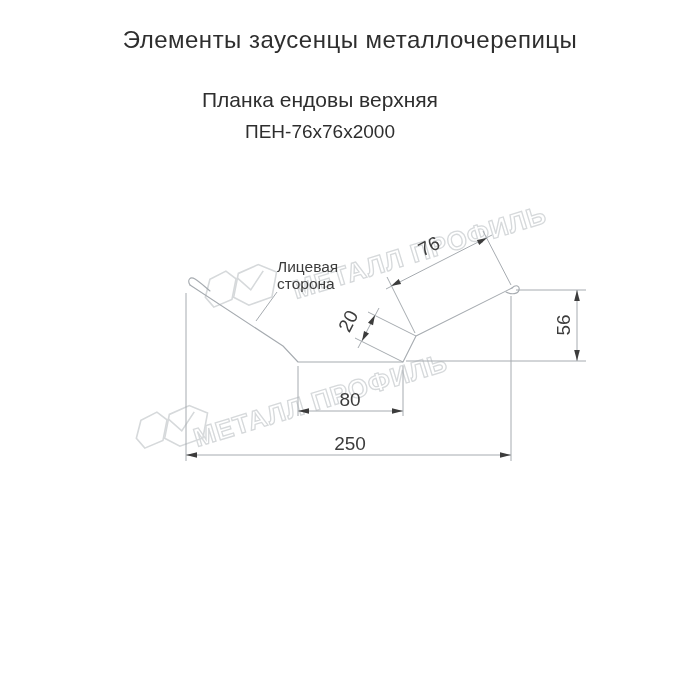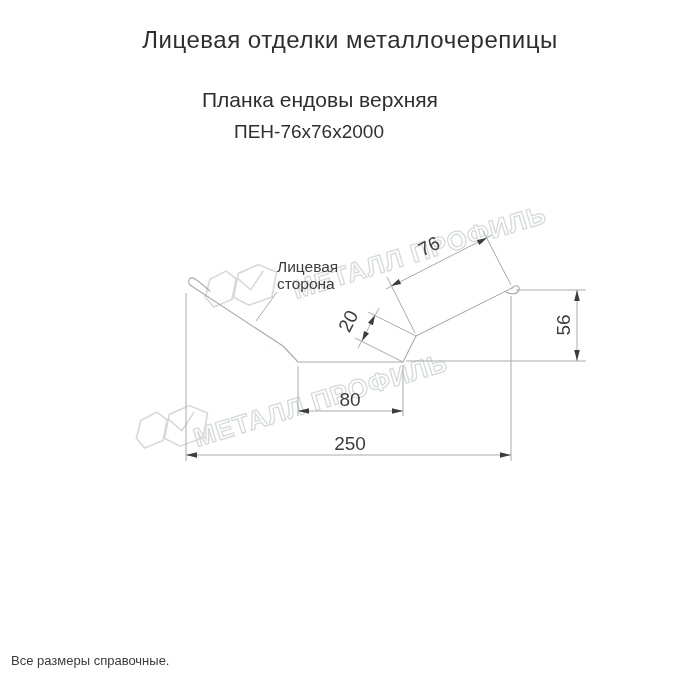--- a/index.html
+++ b/index.html
@@ -16,38 +16,38 @@
   }
   .title-main{
     position:absolute;top:26px;left:0;width:700px;
     font-size:24px;letter-spacing:0.5px;
   }
   .title-sub{
     position:absolute;top:88px;left:0;width:640px;
     font-size:21px;
   }
   .title-model{
-    position:absolute;top:121px;left:1px;width:616px;
+    position:absolute;top:121px;left:12px;width:616px;
     font-size:19px;
   }
   .drawing-svg{
     position:absolute;top:0;left:0;
   }
   .footnotes{
     position:absolute;left:11px;top:653px;width:600px;
     font-size:13px;line-height:16px;color:#3c3c3c;
   }
 </style>
 </head>
 <body>
 
 <div class="page">
 
   <div class="titles">
-    <div class="title-main">Лицевая отделки металлочерепицы</div>
+    <div class="title-main">Элементы заусенцы металлочерепицы</div>
     <div class="title-sub">Планка ендовы верхняя</div>
     <div class="title-model">ПЕН-76х76х2000</div>
   </div>
 
   <svg class="drawing-svg" width="700" height="640" viewBox="0 0 700 640" xmlns="http://www.w3.org/2000/svg">
 
     <defs>
       <g id="mp-logo">
         <polygon points="2,27 9,10 26,4 35,13 28,33 9,38"></polygon>
         <path d="M30,31 L38,8 L59,2 L76,12 L68,36 L44,41 Z"></path>
@@ -106,16 +106,15 @@
       <text transform="translate(354,324) rotate(-63)">20</text>
     </g>
 
     <g font-size="15.5" text-anchor="start" fill="#3c3c3c">
       <text x="277" y="272">Лицевая</text>
       <text x="277" y="289">сторона</text>
     </g>
   </svg>
 
   <div class="footnotes">
-    <div>Все размеры справочные.</div>
   </div>
 
 </div>
 
 </body></html>

